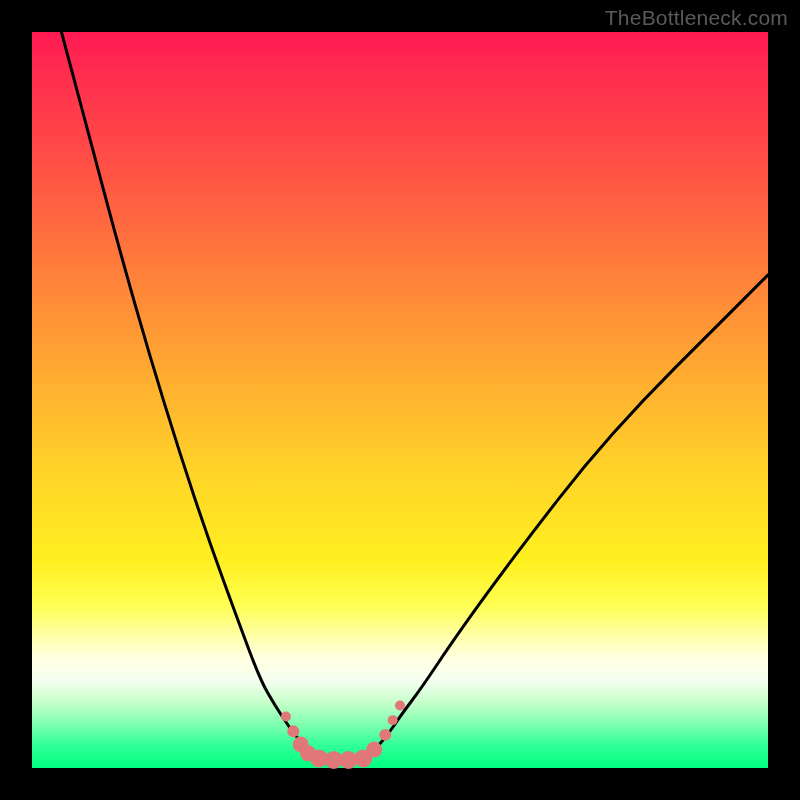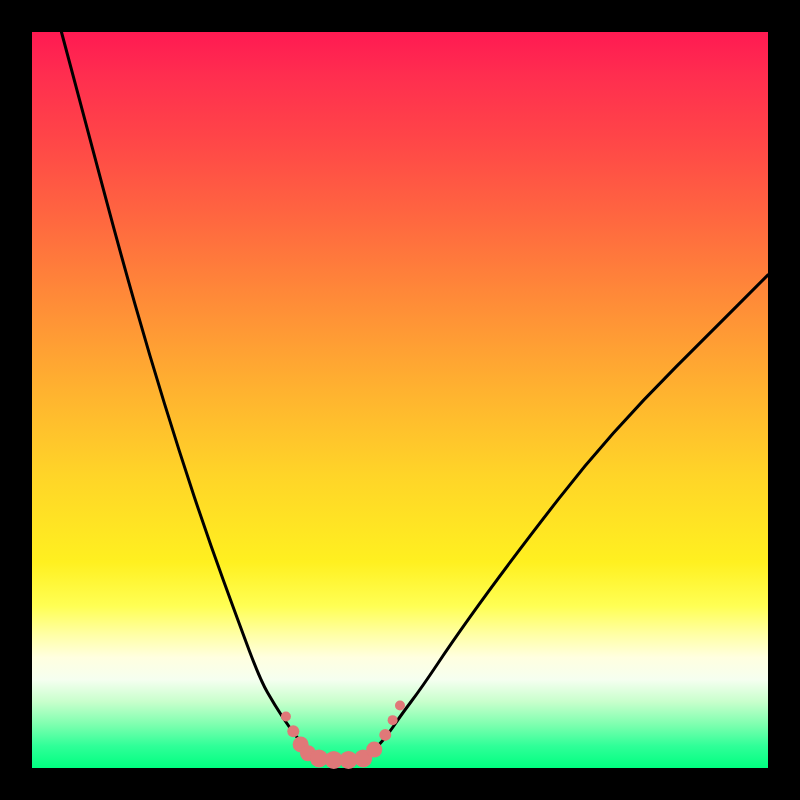--- a/index.html
+++ b/index.html
@@ -81,13 +81,14 @@
           <circle cx="301.76" cy="727.904" r="9" fill="#e07878"></circle>
           <circle cx="316.48" cy="727.904" r="9" fill="#e07878"></circle>
           <circle cx="331.2" cy="726.432" r="9" fill="#e07878"></circle>
           <circle cx="342.24" cy="717.6" r="8" fill="#e07878"></circle>
           <circle cx="353.28" cy="702.88" r="6" fill="#e07878"></circle>
           <circle cx="360.64" cy="688.16" r="5" fill="#e07878"></circle>
           <circle cx="368" cy="673.44" r="5" fill="#e07878"></circle>
         </g>
     </svg>
   </div>
+  <div class="watermark">TheBottleneck.com</div>
 </div>
 
 </body></html>

